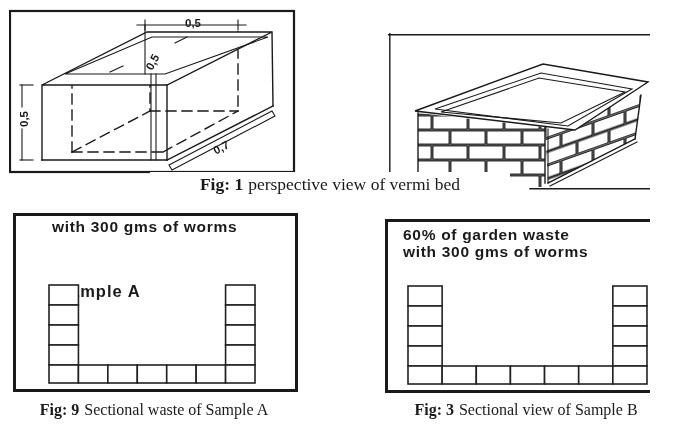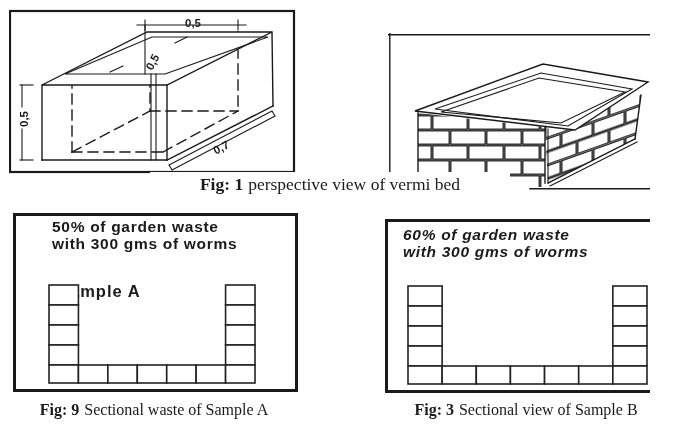--- a/index.html
+++ b/index.html
@@ -23,21 +23,21 @@
   .caption .b{font-weight:bold;}
   .caption .t{margin-left:5px;}
   .samplebox{position:absolute;border:3px solid var(--ink);background:var(--paper);
              box-sizing:border-box;}
   #boxA{left:13px;top:213px;width:285px;height:179px;}
   #boxB{left:385px;top:219px;width:283px;height:174px;}
   .waste{position:absolute;font-family:"Liberation Sans",sans-serif;font-weight:bold;
          font-size:15.5px;line-height:16.5px;letter-spacing:0.7px;color:var(--ink);
          white-space:nowrap;}
   #boxA .waste{left:36px;top:3px;}
-  #boxB .waste{left:15px;top:5px;font-style:italic;}
+  #boxB .waste{left:15px;top:5px;}
   .slabel{position:absolute;font-family:"Liberation Sans",sans-serif;font-weight:bold;
           font-size:16.5px;letter-spacing:1px;color:var(--ink);text-align:left;}
   #boxA .slabel{left:42px;top:66px;width:180px;}
   #boxB .slabel{left:40px;top:61px;width:190px;}
   .cells{position:absolute;left:0;top:0;}
   .cell{fill:#fff;stroke:#222;stroke-width:1.6;}
 </style>
 </head>
 <body>
 
@@ -125,21 +125,20 @@
       </g>
     </svg>
   </div>
 
   <div class="caption cap1">
     <span class="b">Fig: 1</span><span class="t">perspective view of vermi bed</span>
   </div>
 
   <div class="samplebox" id="boxA">
     <div class="waste">
-      <div>50% of garden waste</div>
       <div>with 300 gms of worms</div>
     </div>
     <div class="slabel">Sample A</div>
     <svg class="cells" width="279" height="173" viewBox="0 0 279 173">
       <g id="cellsA">
           <rect x="33" y="69" width="29.43" height="20" class="cell"></rect>
           <rect x="33" y="89" width="29.43" height="20" class="cell"></rect>
           <rect x="33" y="109" width="29.43" height="20" class="cell"></rect>
           <rect x="33" y="129" width="29.43" height="20" class="cell"></rect>
           <rect x="209.57999999999998" y="69" width="29.43" height="20" class="cell"></rect>

